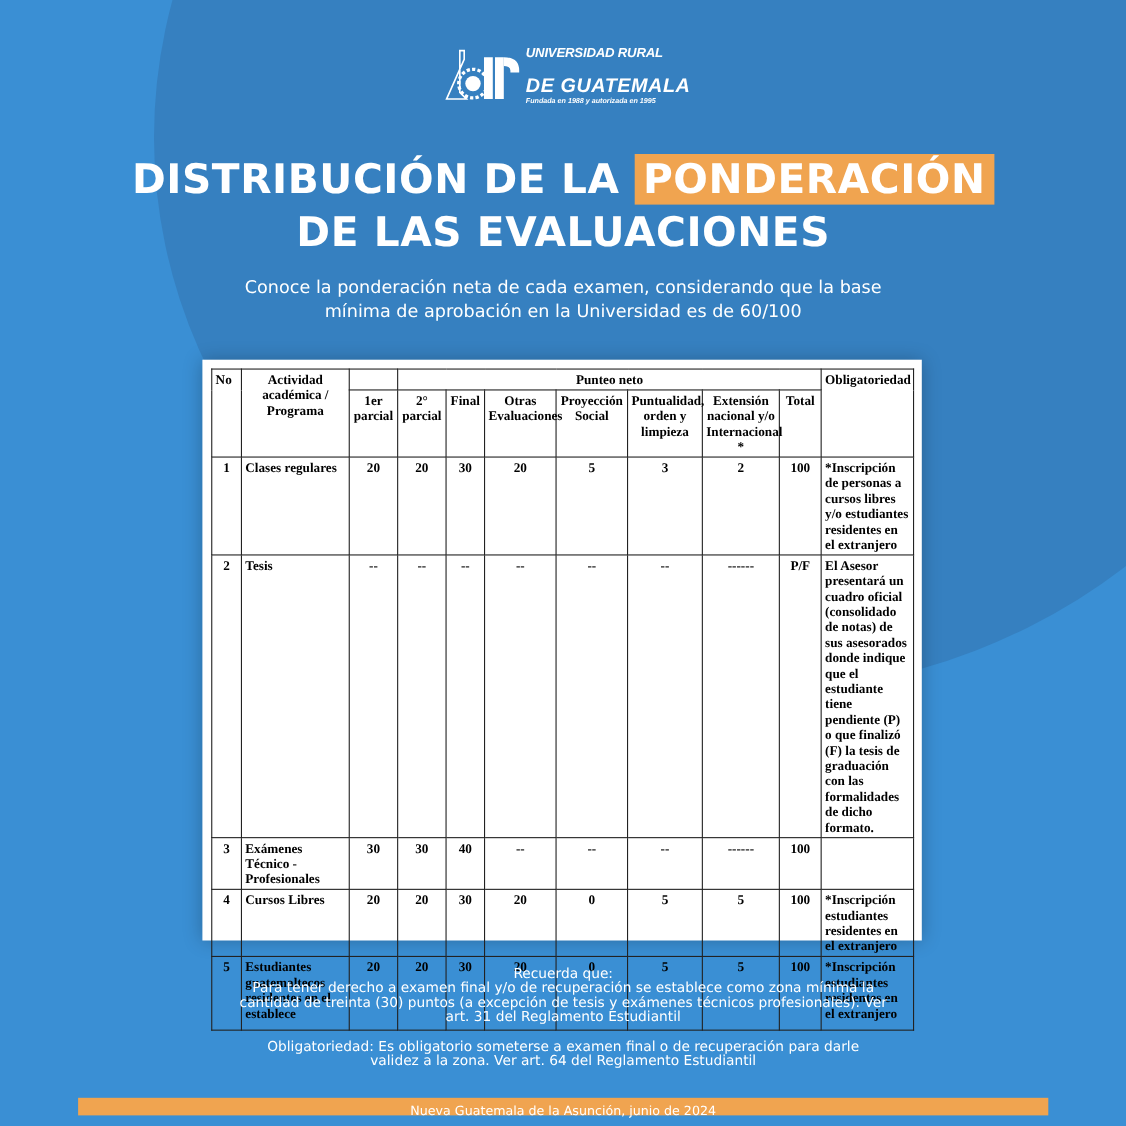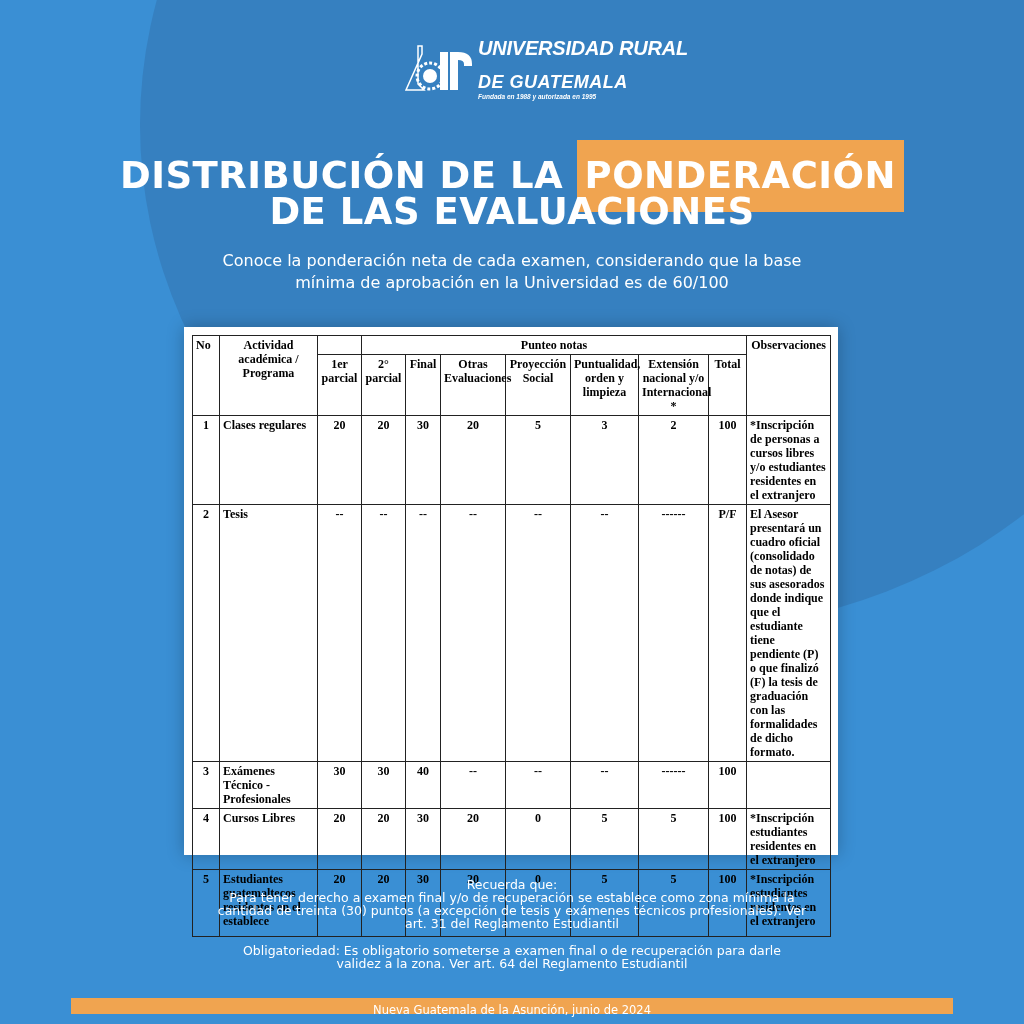--- a/index.html
+++ b/index.html
@@ -12,32 +12,32 @@
   .bg-circle {
     position: absolute; left: 140px; top: -380px;
     width: 1080px; height: 1010px; border-radius: 50%;
     background: #3680c0;
   }
   .logo {
     position: absolute; left: 404px; top: 44px; height: 50px; display: flex; align-items: center;
   }
   .logo-mark { width: 70px; height: 50px; position: relative; }
   .logo-text { margin-left: 4px; font-family: "Liberation Sans", sans-serif; font-style: italic; font-weight: bold; line-height: 1; }
-  .logo-line1 { font-size: 20px; letter-spacing: -0.2px; }
+  .logo-line1 { font-size: 12px; letter-spacing: -0.2px; }
   .logo-line2 { font-size: 18px; letter-spacing: 0.5px; margin-top: 15px; }
   .logo-line3 { font-size: 6.5px; margin-top: 3px; }
 
   .title {
     position: absolute; left: 0; width: 1024px; text-align: center;
     font-family: "DejaVu Sans", sans-serif; font-weight: bold;
     font-size: 37px; letter-spacing: 0.5px; color: #ffffff;
   }
   .title1 { top: 140px; }
   .title2 { top: 190px; }
-  .highlight { background: #f0a450; padding: 13px 8px; display: inline-block; line-height: 46px; }
+  .highlight { background: #f0a450; padding: 0 8px; display: inline-block; line-height: 46px; }
   .subtitle {
     position: absolute; left: 60px; width: 904px; top: 250px; text-align: center;
     font-size: 16px; line-height: 22px; color: #ffffff;
   }
 
   .card {
     position: absolute; left: 184px; top: 327px; width: 654px; height: 528px;
     background: #ffffff; box-shadow: 0 0 16px rgba(0,0,0,0.25);
   }
   table.grid {
@@ -117,22 +117,22 @@
         <col style="width:68px">
         <col style="width:70px">
         <col style="width:38px">
         <col style="width:84px">
     </colgroup>
     <thead>
       <tr style="height:12px">
         <th class="no" rowspan="2">No</th>
         <th class="act" rowspan="2">Actividad académica / Programa</th>
         <th class="small"></th>
-        <th class="small" colspan="7">Punteo notas</th>
-        <th class="small" rowspan="2">Observaciones</th>
+        <th class="small" colspan="7">Punteo neto</th>
+        <th class="small" rowspan="2">Obligatoriedad</th>
       </tr>
       <tr style="height:40px">
         <th class="small">1er parcial</th>
         <th class="small">2° parcial</th>
         <th class="small">Final</th>
         <th class="small">Otras Evaluaciones</th>
         <th class="small">Proyección Social</th>
         <th class="small">Puntualidad, orden y limpieza</th>
         <th class="small">Extensión nacional y/o Internacional *</th>
         <th class="small">Total</th>

